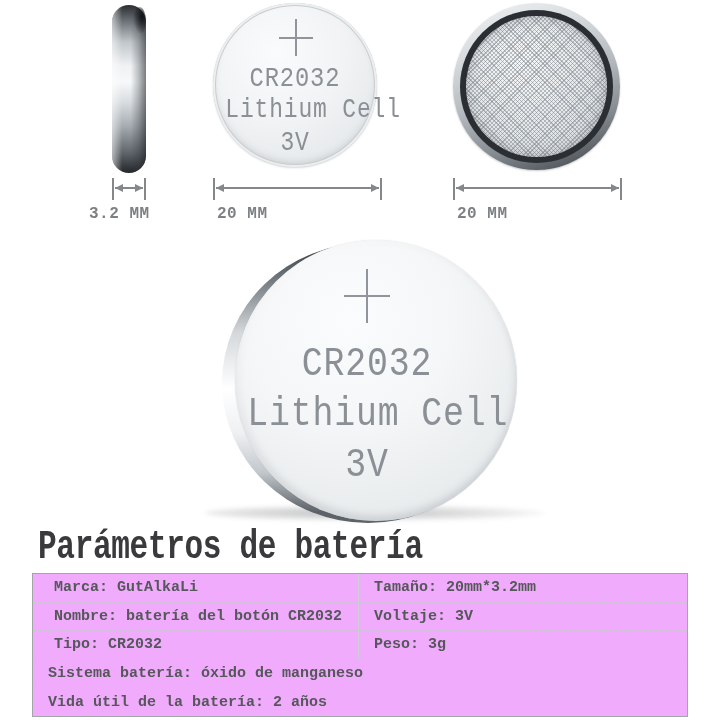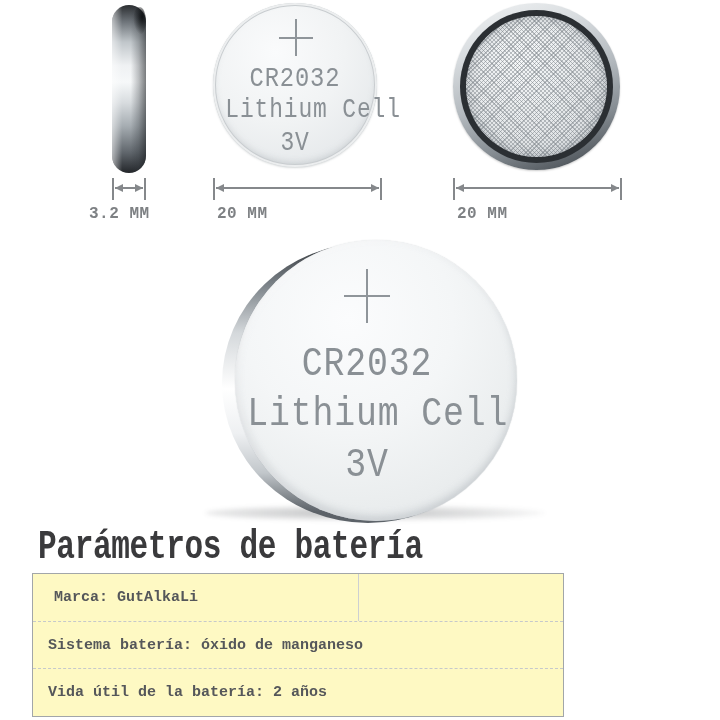--- a/index.html
+++ b/index.html
@@ -113,22 +113,22 @@
   .bl2 { top:154px; font-size:41px; }
   .bl3 { top:205px; font-size:41px; }
 
   
   .section-title {
     position:absolute; left:38px; top:527px; font-size:41px; font-weight:700;
     color:#3a3a3c; letter-spacing:-0.5px; line-height:1;
     transform:scaleX(0.76); transform-origin:left center; white-space:nowrap;
   }
   .spec-table {
-    position:absolute; left:32px; top:573px; width:532px; height:144px;
-    border:1px solid #a2a6a9; background:#fef9c3; display:flex; flex-direction:column;
+    position:absolute; left:32px; top:573px; width:656px; height:144px;
+    border:1px solid #a2a6a9; background:#f0abfc; display:flex; flex-direction:column;
     box-sizing:border-box;
   }
   .spec-row { flex:1; display:flex; border-top:1px dashed #c6c9cb; min-height:0; }
   .spec-row:first-child { border-top:none; }
   .cell {
     display:flex; align-items:center; font-size:15px; font-weight:700; color:#55575a;
     white-space:nowrap; overflow:hidden; box-sizing:border-box;
   }
   .cell-left  { width:326px; padding-left:21px; border-right:1px solid #cdd0d2; }
   .cell-right { flex:1; padding-left:15px; }
@@ -177,20 +177,29 @@
     <div class="batt-text bl1">CR2032</div>
     <div class="batt-text bl2">Lithium Cell</div>
     <div class="batt-text bl3">3V</div>
   </div>
 
   <div class="section-title">Parámetros de batería</div>
 
   <div class="spec-table">
     <div class="spec-row">
       <div class="cell cell-left">Marca: GutAlkaLi</div>
+      <div class="cell cell-right">Tamaño: 20mm*3.2mm</div>
+    </div>
+    <div class="spec-row">
+      <div class="cell cell-left">Nombre: batería del botón CR2032</div>
+      <div class="cell cell-right">Voltaje: 3V</div>
+    </div>
+    <div class="spec-row">
+      <div class="cell cell-left">Tipo: CR2032</div>
+      <div class="cell cell-right">Peso: 3g</div>
     </div>
     <div class="spec-row">
       <div class="cell cell-right">Sistema batería: óxido de manganeso</div>
     </div>
     <div class="spec-row">
       <div class="cell cell-right">Vida útil de la batería: 2 años</div>
     </div>
   </div>
 
 </div>

